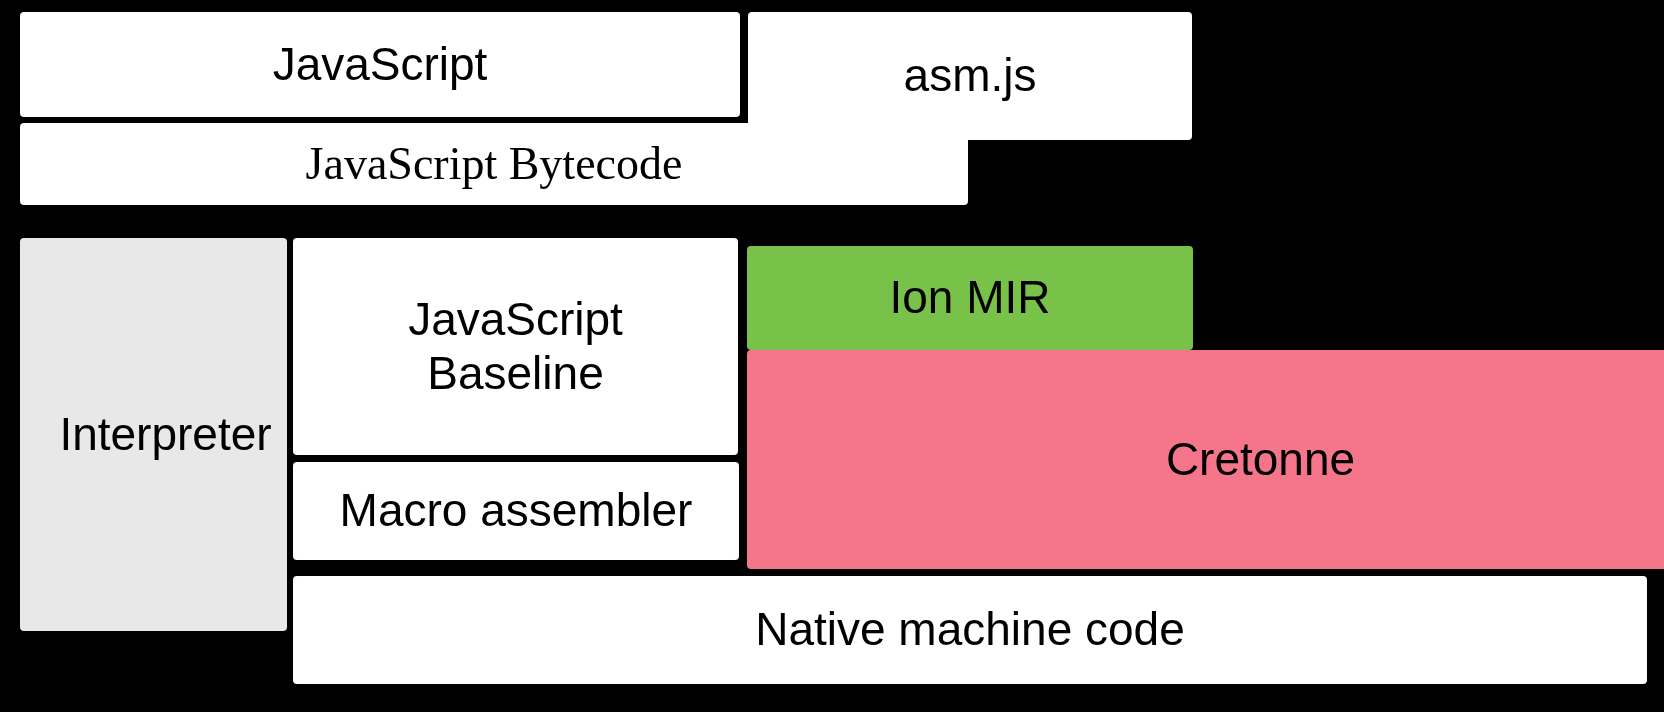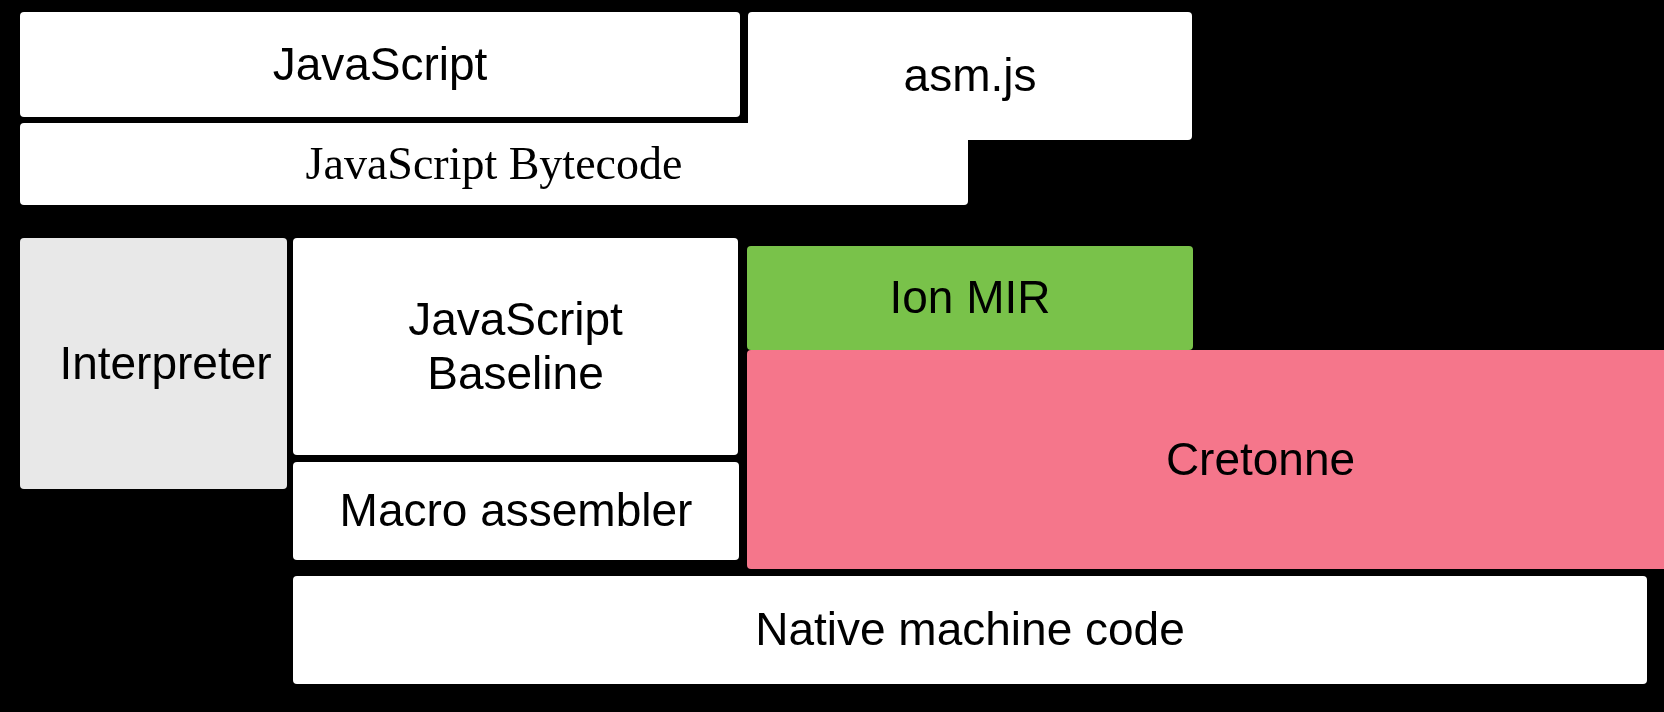--- a/index.html
+++ b/index.html
@@ -28,21 +28,21 @@
     text-align: center;
     white-space: pre-line;
     box-sizing: border-box;
   }
   
   #box-javascript     { left: 20px;   top: 12px;  width: 720px;  height: 105px; }
   #box-asmjs          { left: 748px;  top: 12px;  width: 444px;  height: 128px; }
   #box-wasm           { left: 1200px; top: 12px;  width: 448px;  height: 105px; }
   #box-bytecode       { left: 20px;   top: 123px; width: 948px;  height: 82px; font-family: Liberation Serif, serif; }
   #box-baldrmonkey    { left: 976px;  top: 123px; width: 445px;  height: 110px; }
-  #box-interpreter    { left: 20px;   top: 238px; width: 267px;  height: 251px; padding-left: 24px; }
+  #box-interpreter    { left: 20px;   top: 238px; width: 267px;  height: 393px; padding-left: 24px; }
   #box-baseline       { left: 293px;  top: 238px; width: 445px;  height: 217px; }
   #box-ionmir         { left: 747px;  top: 238px; width: 446px;  height: 104px; margin-top: 8px; }
   #box-cretonne       { left: 747px;  top: 350px; width: 1027px;  height: 219px; }
   #box-macroassembler { left: 293px;  top: 462px; width: 446px;  height: 98px; }
   #box-nativecode     { left: 293px;  top: 576px; width: 1354px; height: 108px; }
 </style>
 </head>
 <body>
 
 <div id="canvas" style="background-color: rgb(0, 0, 0);">

